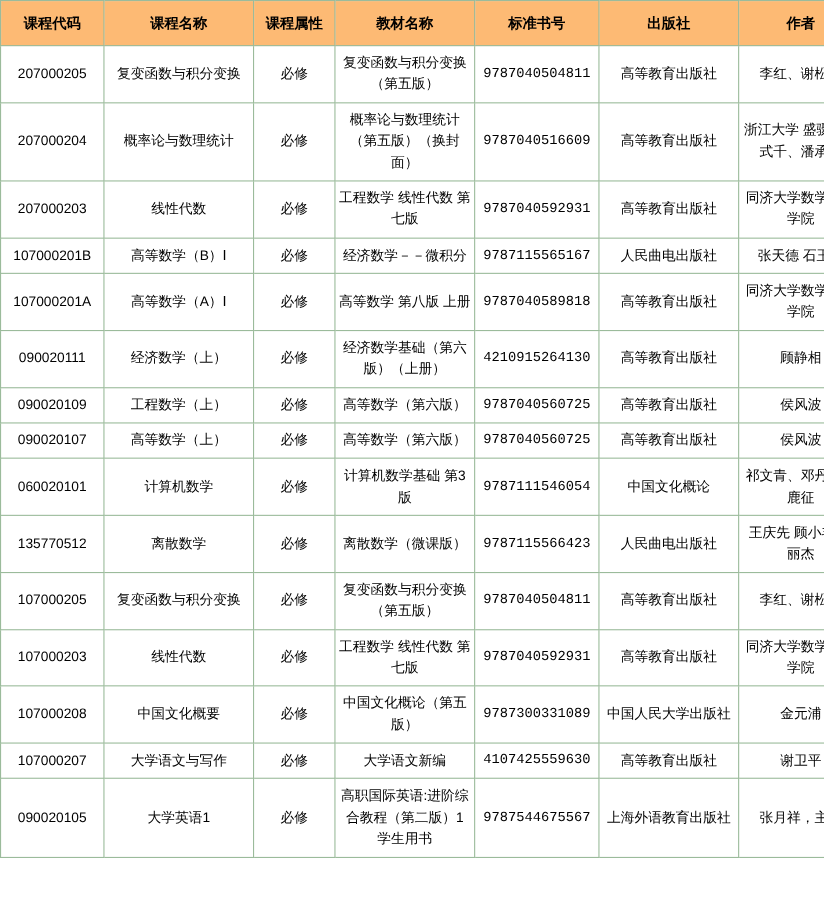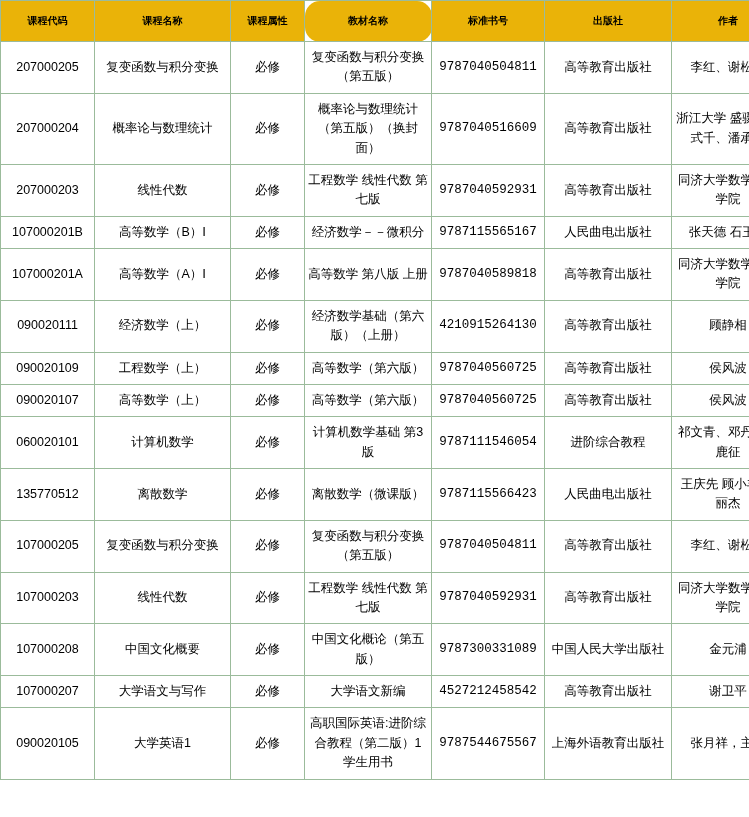--- a/index.html
+++ b/index.html
@@ -23,34 +23,34 @@
     text-align: center;
     vertical-align: middle;
     font-size: 12.5px;
     color: #000000;
     padding: 6px 3px;
     line-height: 1.55;
     word-wrap: break-word;
     word-break: break-all;
   }
   #course-table thead th {
-    background: #eab308;
+    background: #fdba74;
     font-weight: bold;
-    font-size: 10px;
+    font-size: 13px;
     height: 32px;
     padding: 4px 2px;
   }
   #course-table tbody td {
     background: #ffffff;
   }
   
   .col-0 { width: 89px; }
   .col-1 { width: 131px; }
   .col-2 { width: 69px; }
-  .col-3 { width: 122px; border-radius: 15px; }
+  .col-3 { width: 122px; }
   .col-4 { width: 108px; }
   .col-5 { width: 122px; font-family: Liberation Serif, serif; }
   .col-6 { width: 108px; }
 
   .cell-code { font-size: 12px; }
   .cell-name { font-size: 12.5px; }
   .cell-attr { font-size: 12.5px; }
   .cell-book { font-size: 12.5px; margin-left: 36px; }
   .cell-isbn { font-size: 12px; font-family: Liberation Mono, monospace; }
   .cell-pub  { font-size: 12.5px; margin-left: 24px; }
@@ -143,21 +143,21 @@
         <td class="col-4 cell-isbn">9787040560725</td>
         <td class="col-5 cell-pub">高等教育出版社</td>
         <td class="col-6 cell-author">侯风波</td>
       </tr>
       <tr>
         <td class="col-0 cell-code">060020101</td>
         <td class="col-1 cell-name">计算机数学</td>
         <td class="col-2 cell-attr">必修</td>
         <td class="col-3 cell-book">计算机数学基础 第3版</td>
         <td class="col-4 cell-isbn">9787111546054</td>
-        <td class="col-5 cell-pub">进阶综合教程</td>
+        <td class="col-5 cell-pub">中国文化概论</td>
         <td class="col-6 cell-author">祁文青、邓丹君、鹿征</td>
       </tr>
       <tr>
         <td class="col-0 cell-code">135770512</td>
         <td class="col-1 cell-name">离散数学</td>
         <td class="col-2 cell-attr">必修</td>
         <td class="col-3 cell-book">离散数学（微课版）</td>
         <td class="col-4 cell-isbn">9787115566423</td>
         <td class="col-5 cell-pub">人民曲电出版社</td>
         <td class="col-6 cell-author">王庆先 顾小丰 王丽杰</td>
@@ -187,21 +187,21 @@
         <td class="col-3 cell-book">中国文化概论（第五版）</td>
         <td class="col-4 cell-isbn">9787300331089</td>
         <td class="col-5 cell-pub">中国人民大学出版社</td>
         <td class="col-6 cell-author">金元浦</td>
       </tr>
       <tr>
         <td class="col-0 cell-code">107000207</td>
         <td class="col-1 cell-name">大学语文与写作</td>
         <td class="col-2 cell-attr">必修</td>
         <td class="col-3 cell-book">大学语文新编</td>
-        <td class="col-4 cell-isbn">4527212458542</td>
+        <td class="col-4 cell-isbn">4107425559630</td>
         <td class="col-5 cell-pub">高等教育出版社</td>
         <td class="col-6 cell-author">谢卫平</td>
       </tr>
       <tr>
         <td class="col-0 cell-code">090020105</td>
         <td class="col-1 cell-name">大学英语1</td>
         <td class="col-2 cell-attr">必修</td>
         <td class="col-3 cell-book">高职国际英语:进阶综合教程（第二版）1 学生用书</td>
         <td class="col-4 cell-isbn">9787544675567</td>
         <td class="col-5 cell-pub">上海外语教育出版社</td>

